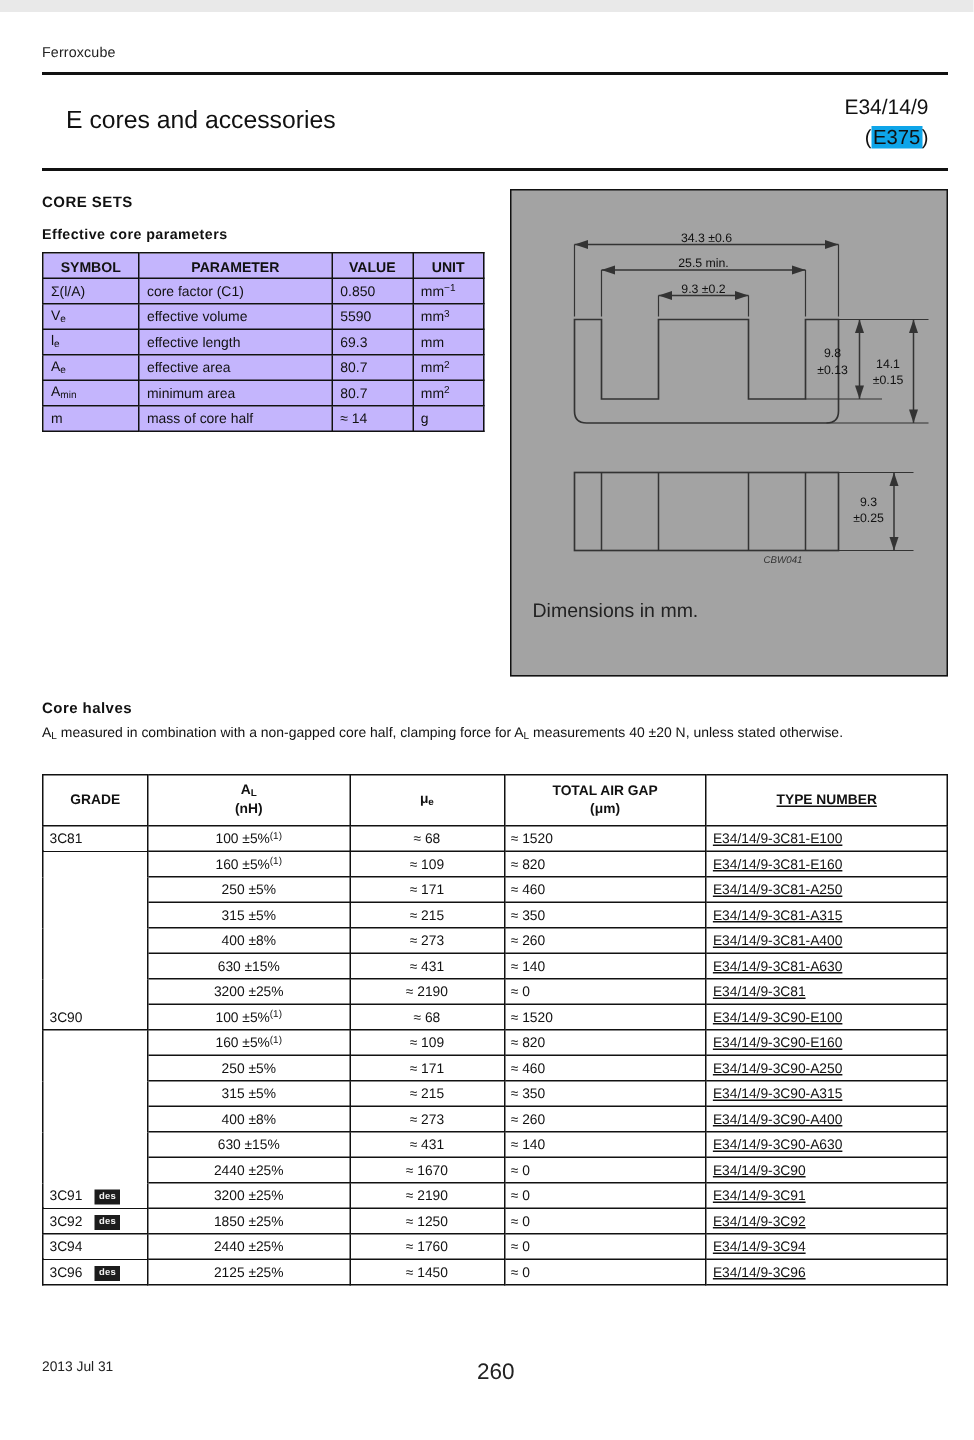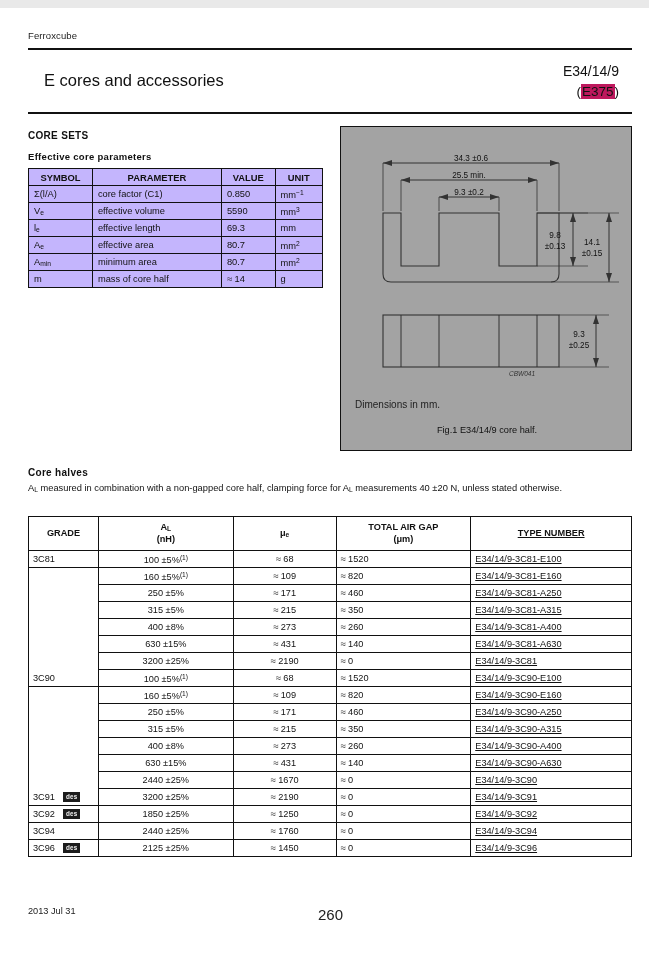--- a/index.html
+++ b/index.html
@@ -41,21 +41,21 @@
     position: absolute; left: 44px; top: 63px;
     font-size: 16.5px; color: #111;
   }
   .code-block {
     position: absolute; right: 18px; top: 54px;
     text-align: right; line-height: 1.35;
   }
   .code-main { font-size: 14px; color: #111; }
   .code-sub { font-size: 13.5px; color: #111; margin-top: 2px; }
   .hl {
-    background: #be185d;
+    background: #0ea5e9;
     color: #111;
     padding: 0 1px;
   }
 
   
   .h-sec {
     position: absolute; left: 28px;
     font-size: 10px; font-weight: bold; color: #111;
     letter-spacing: .3px;
   }
@@ -96,21 +96,21 @@
   
   .fig-panel {
     position: absolute; left: 340px; top: 118px;
     width: 292px; height: 325px;
     border: 1.5px solid #111;
     background: #a3a3a3;
   }
   .fig-svg { position: absolute; left: 0; top: 0; }
   .dim-note {
     position: absolute; left: 14px; top: 272px;
-    font-size: 10px; color: #222; text-align: right;
+    font-size: 13px; color: #222; text-align: right;
   }
   .fig-cap {
     position: absolute; left: 0; top: 298px;
     width: 292px; text-align: center;
     font-size: 9.2px; color: #111;
   }
   .cbw {
     position: absolute; left: 168px; top: 243px;
     font-size: 6.5px; font-style: italic; color: #333;
   }
@@ -287,21 +287,20 @@
         <text x="214" y="122" id="svg-dim-wh2">±0.13</text>
         <text x="251" y="118" id="svg-dim-th1">14.1</text>
         <text x="251" y="129" id="svg-dim-th2">±0.15</text>
         <text x="238" y="210" id="svg-dim-d1">9.3</text>
         <text x="238" y="221" id="svg-dim-d2">±0.25</text>
       </g>
     </svg>
 
     <div class="cbw">CBW041</div>
     <div class="dim-note">Dimensions in mm.</div>
-    <div class="fig-cap">Fig.1  E34/14/9 core half.</div>
   </div>
 
   <div class="h-sec h-halves">Core halves</div>
   <div class="intro">
     A<sub>L</sub> measured in combination with a non-gapped core half, clamping force for A<sub>L</sub> measurements 40 ±20 N, unless stated otherwise.
   </div>
 
   <table class="main-tbl">
     <thead>
       <tr>

